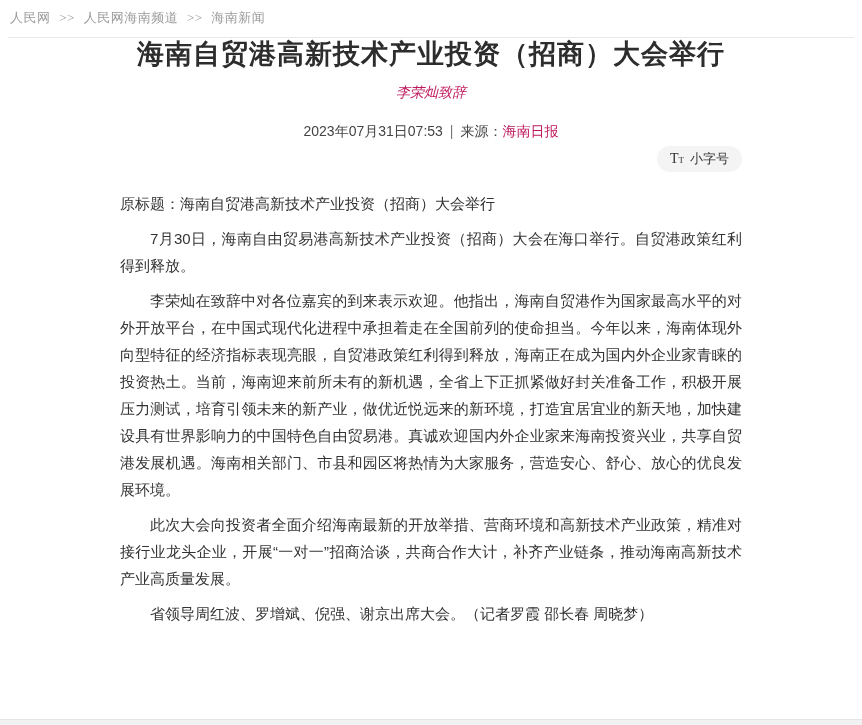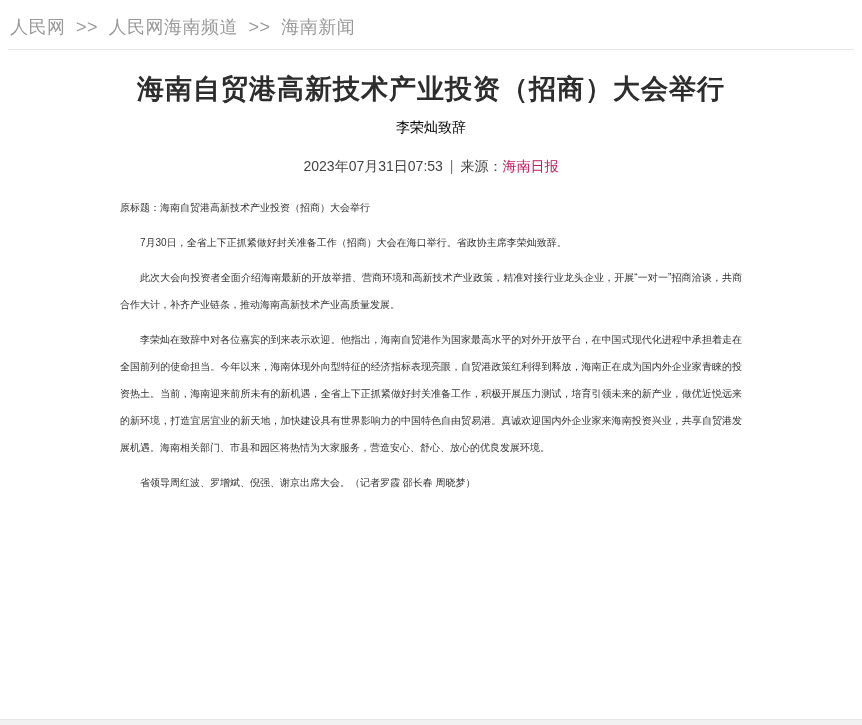--- a/index.html
+++ b/index.html
@@ -5,50 +5,51 @@
   * { margin: 0; padding: 0; box-sizing: border-box; }
   html, body { width: 862px; height: 725px; overflow: hidden; }
   body {
     position: relative;
     background: #ffffff;
     font-family: "Liberation Sans", "DejaVu Sans", sans-serif;
     color: #333333;
   }
   
   .breadcrumb {
-    padding: 15px 0 0 10px;
-    font-size: 18px;
+    padding: 9px 0 0 10px;
+    font-size: 13px;
     color: #9a9a9a;
     letter-spacing: 0.5px;
+    font-family: Liberation Serif, serif;
   }
   .breadcrumb a {
     color: #9a9a9a;
     text-decoration: none;
     cursor: pointer;
   }
   .breadcrumb .sep { margin: 0 5px; color: #9a9a9a; }
   .top-divider {
     border: none;
     border-top: 1px solid #e8e8e8;
     margin: 10px 8px 0 8px;
   }
   
   .article-header { text-align: center; }
   .article-header h1 {
-    margin-top: 23px;
     font-size: 27px;
     font-weight: bold;
     color: #2d2d2d;
     line-height: 1.2;
     letter-spacing: 1px;
   }
   .subtitle {
     margin-top: 14px;
     font-size: 14px;
-    color: #000000;
+    color: #be185d;
+    font-style: italic;
   }
   .dateline {
     margin-top: 21px;
     font-size: 14px;
     color: #444444;
   }
   .dateline .pipe { margin: 0 7px; color: #777777; }
   .dateline a { color: #be185d; text-decoration: none; cursor: pointer; }
   
   .toolbar {
@@ -73,21 +74,21 @@
   }
   .font-size-btn .tt { margin-right: 6px; font-family: "Liberation Serif", "DejaVu Serif", serif; }
   .font-size-btn .t-big { font-size: 14px; }
   .font-size-btn .t-small { font-size: 9px; }
   
   .article-body {
     width: 622px;
     margin: 18px auto 0 auto;
   }
   .article-body p {
-    font-size: 10px;
+    font-size: 15px;
     line-height: 27px;
     color: #333333;
     text-indent: 2em;
     margin-bottom: 8px;
     text-align: justify;
   }
   .article-body p.no-indent { text-indent: 0; }
   
   .bottom-strip {
     position: absolute;
@@ -109,24 +110,30 @@
 </nav>
 
 <hr class="top-divider">
 
 <header class="article-header">
   <h1>海南自贸港高新技术产业投资（招商）大会举行</h1>
   <div class="subtitle">李荣灿致辞</div>
   <div class="dateline">
     <span>2023年07月31日07:53</span><span class="pipe">|</span><span>来源：</span><a>海南日报</a>
   </div>
+  <div class="toolbar">
+    <button class="font-size-btn">
+      <span class="tt"><span class="t-big">T</span><span class="t-small">T</span></span>
+      <span>小字号</span>
+    </button>
+  </div>
 </header>
 
 <article class="article-body">
   <p class="no-indent">原标题：海南自贸港高新技术产业投资（招商）大会举行</p>
-  <p>7月30日，全省上下正抓紧做好封关准备工作（招商）大会在海口举行。省政协主席李荣灿致辞。</p>
+  <p>7月30日，海南自由贸易港高新技术产业投资（招商）大会在海口举行。自贸港政策红利得到释放。</p>
+  <p>李荣灿在致辞中对各位嘉宾的到来表示欢迎。他指出，海南自贸港作为国家最高水平的对外开放平台，在中国式现代化进程中承担着走在全国前列的使命担当。今年以来，海南体现外向型特征的经济指标表现亮眼，自贸港政策红利得到释放，海南正在成为国内外企业家青睐的投资热土。当前，海南迎来前所未有的新机遇，全省上下正抓紧做好封关准备工作，积极开展压力测试，培育引领未来的新产业，做优近悦远来的新环境，打造宜居宜业的新天地，加快建设具有世界影响力的中国特色自由贸易港。真诚欢迎国内外企业家来海南投资兴业，共享自贸港发展机遇。海南相关部门、市县和园区将热情为大家服务，营造安心、舒心、放心的优良发展环境。</p>
   <p>此次大会向投资者全面介绍海南最新的开放举措、营商环境和高新技术产业政策，精准对接行业龙头企业，开展“一对一”招商洽谈，共商合作大计，补齐产业链条，推动海南高新技术产业高质量发展。</p>
-  <p>李荣灿在致辞中对各位嘉宾的到来表示欢迎。他指出，海南自贸港作为国家最高水平的对外开放平台，在中国式现代化进程中承担着走在全国前列的使命担当。今年以来，海南体现外向型特征的经济指标表现亮眼，自贸港政策红利得到释放，海南正在成为国内外企业家青睐的投资热土。当前，海南迎来前所未有的新机遇，全省上下正抓紧做好封关准备工作，积极开展压力测试，培育引领未来的新产业，做优近悦远来的新环境，打造宜居宜业的新天地，加快建设具有世界影响力的中国特色自由贸易港。真诚欢迎国内外企业家来海南投资兴业，共享自贸港发展机遇。海南相关部门、市县和园区将热情为大家服务，营造安心、舒心、放心的优良发展环境。</p>
   <p>省领导周红波、罗增斌、倪强、谢京出席大会。（记者罗霞 邵长春 周晓梦）</p>
 
 </article>
 
 <div class="bottom-strip"></div>
 
 </body></html>

